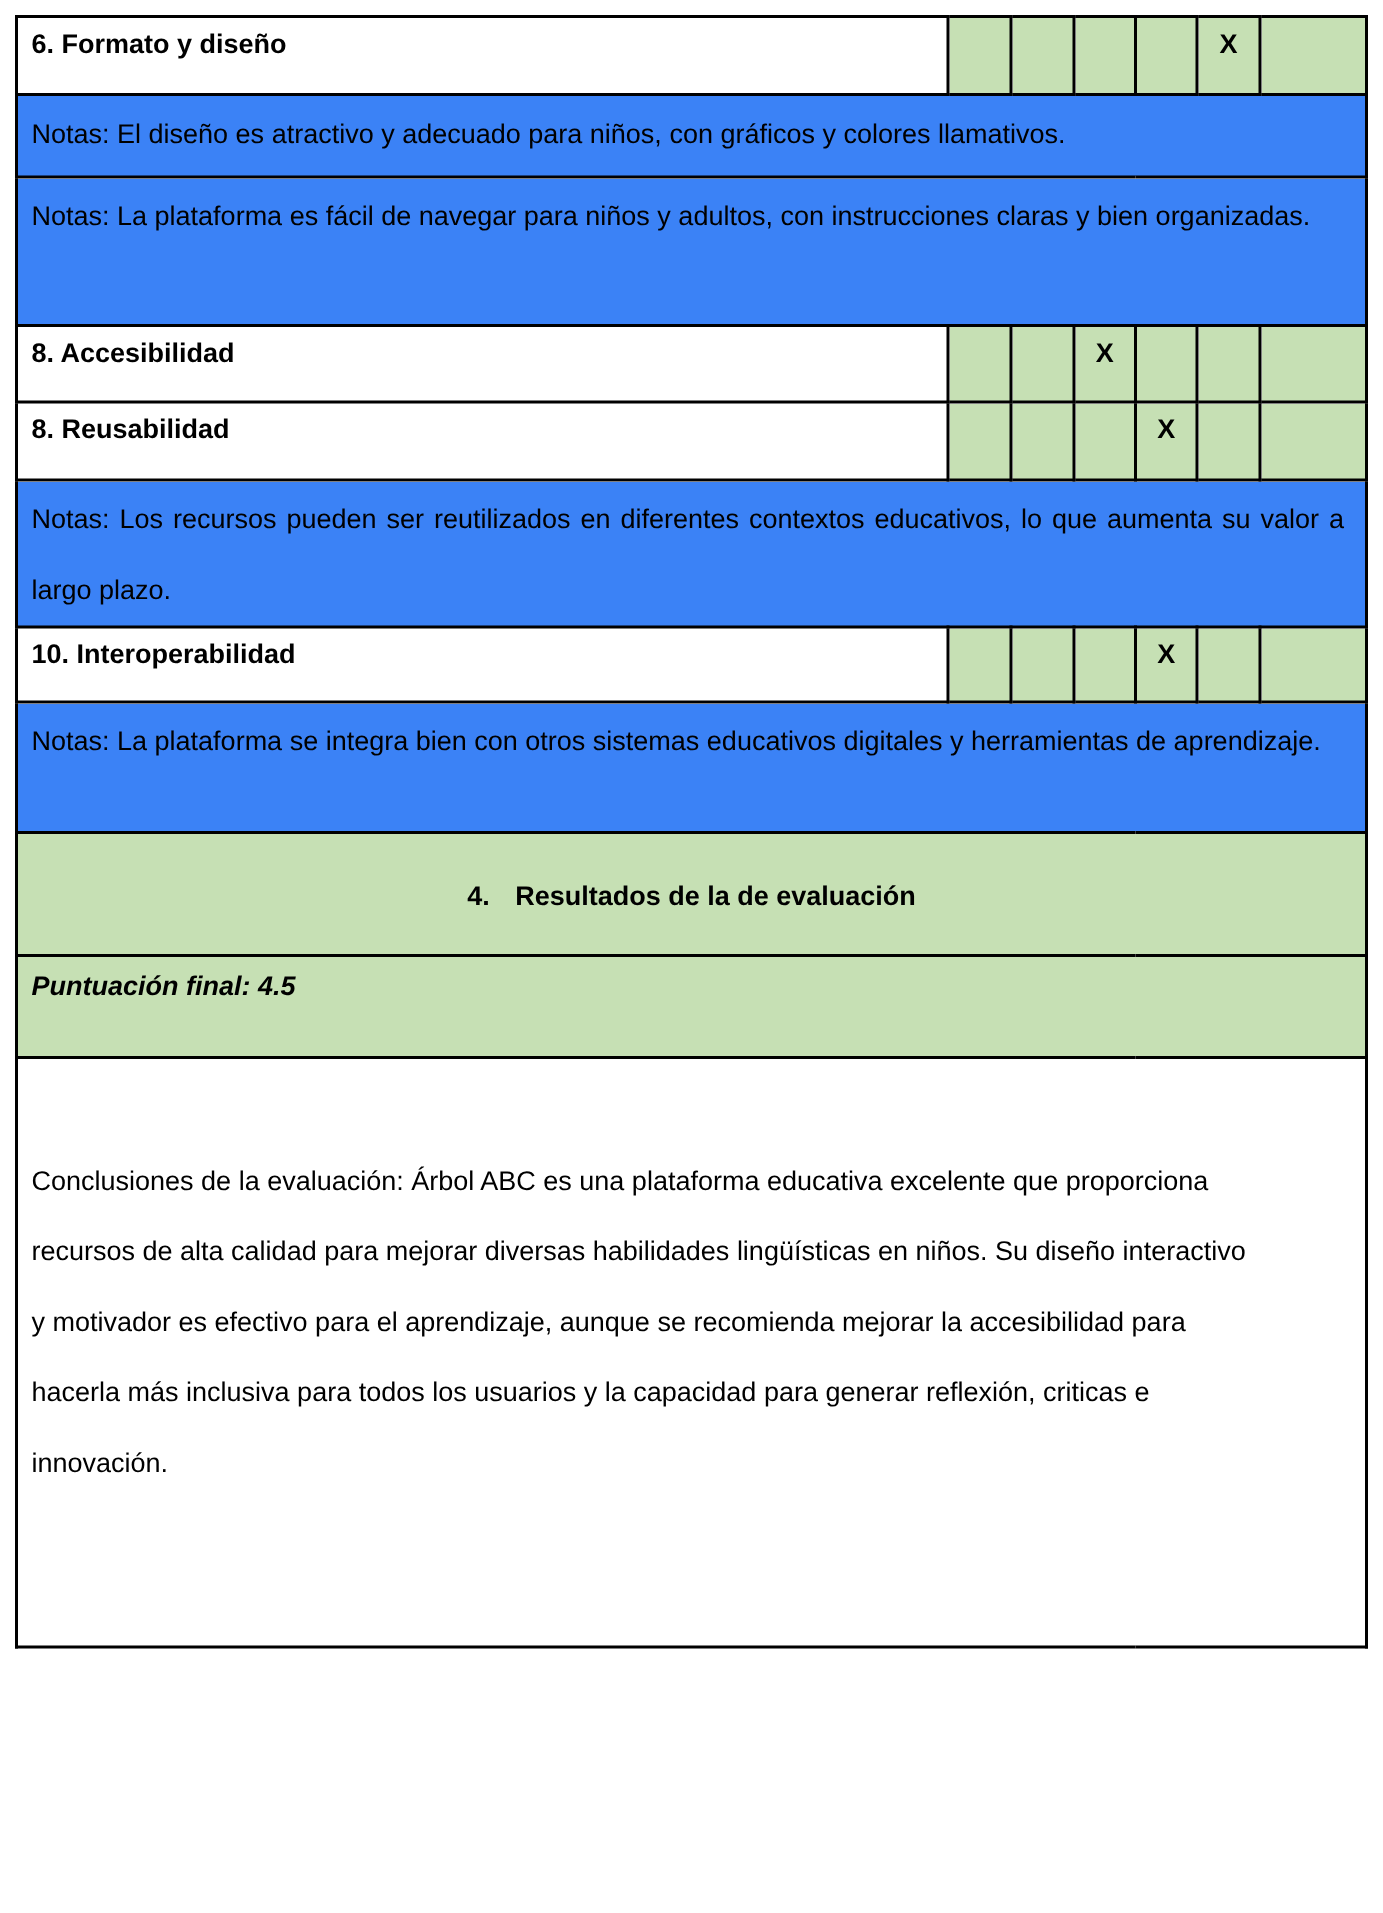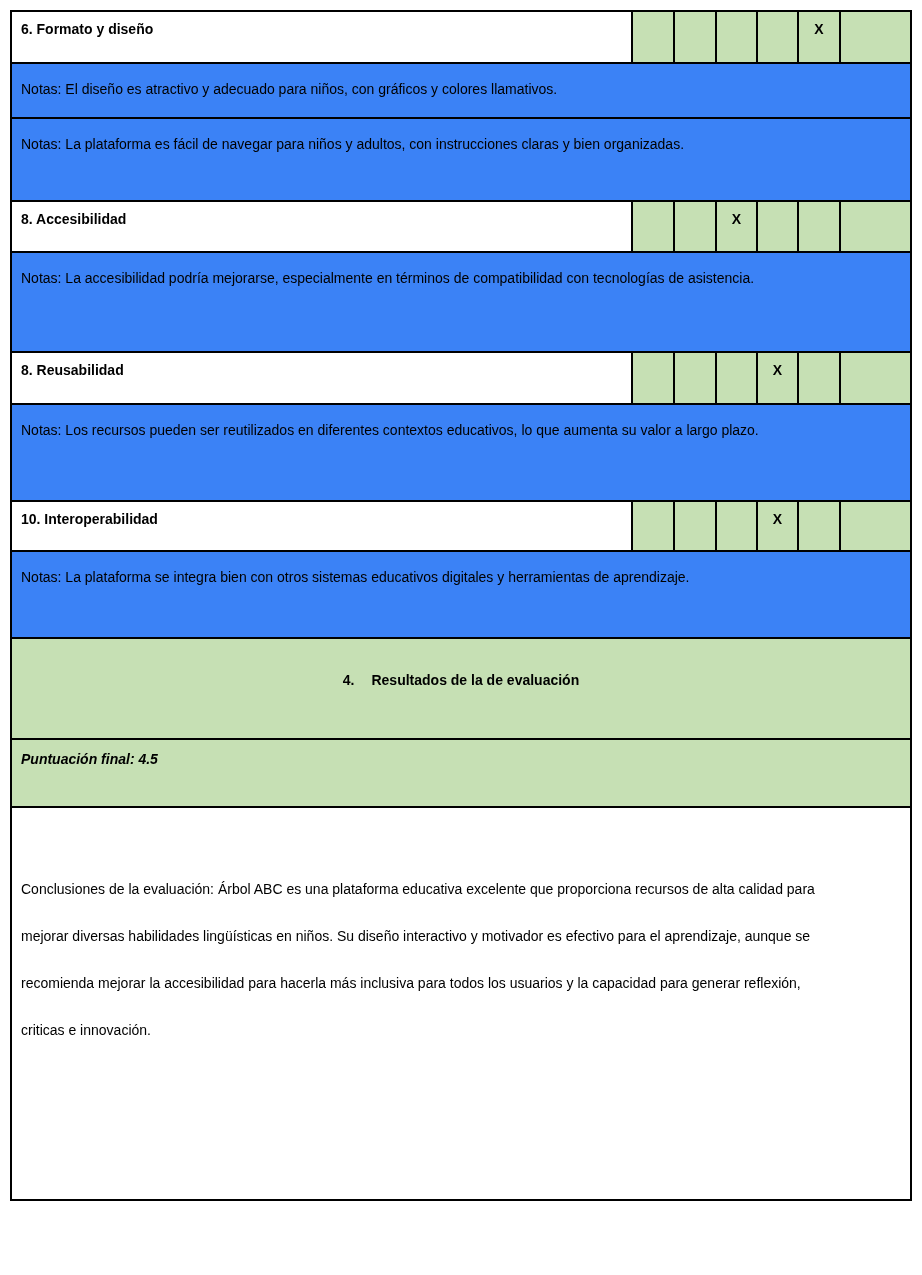--- a/index.html
+++ b/index.html
@@ -25,21 +25,21 @@
     position: absolute;
     left: 10px;
     top: 10px;
     width: 900px;
     border-collapse: collapse;
     table-layout: fixed;
   }
   td {
     border: 2px solid var(--border-color);
     vertical-align: top;
-    font-size: 14px;
+    font-size: 18px;
     overflow: hidden;
   }
   td.label-cell {
     font-weight: bold;
     padding: 5px 6px 0 9px;
     line-height: 24px;
     background: #ffffff;
   }
   td.rating-cell {
     background: var(--cell-green);
@@ -98,35 +98,32 @@
         <td class="rating-cell"></td>
         <td class="rating-cell"></td>
         <td class="rating-cell"></td>
         <td class="rating-cell">X</td>
         <td class="rating-cell"></td>
       </tr>
       <tr style="height:55px">
         <td class="notes-cell" colspan="7">Notas: El diseño es atractivo y adecuado para niños, con gráficos y colores llamativos.</td>
       </tr>
 
-      <tr style="height:83px">
+      <tr style="height:99px">
         <td class="notes-cell" colspan="7">Notas: La plataforma es fácil de navegar para niños y adultos, con instrucciones claras y bien organizadas.</td>
       </tr>
 
       <tr style="height:51px">
         <td class="label-cell">8. Accesibilidad</td>
         <td class="rating-cell"></td>
         <td class="rating-cell"></td>
         <td class="rating-cell">X</td>
         <td class="rating-cell"></td>
         <td class="rating-cell"></td>
         <td class="rating-cell"></td>
-      </tr>
-      <tr style="height:100px">
-        <td class="notes-cell" colspan="7">Notas: La accesibilidad podría mejorarse, especialmente en términos de compatibilidad con tecnologías de asistencia.</td>
       </tr>
 
       <tr style="height:52px">
         <td class="label-cell">8. Reusabilidad</td>
         <td class="rating-cell"></td>
         <td class="rating-cell"></td>
         <td class="rating-cell"></td>
         <td class="rating-cell">X</td>
         <td class="rating-cell"></td>
         <td class="rating-cell"></td>
@@ -141,21 +138,21 @@
         <td class="rating-cell"></td>
         <td class="rating-cell"></td>
         <td class="rating-cell">X</td>
         <td class="rating-cell"></td>
         <td class="rating-cell"></td>
       </tr>
       <tr style="height:87px">
         <td class="notes-cell" colspan="7">Notas: La plataforma se integra bien con otros sistemas educativos digitales y herramientas de aprendizaje.</td>
       </tr>
 
-      <tr style="height:101px">
+      <tr style="height:82px">
         <td class="section-header-cell" colspan="7">
           <span>4.</span><span class="section-title-gap">Resultados de la de evaluación</span>
         </td>
       </tr>
 
       <tr style="height:68px">
         <td class="score-cell" colspan="7">Puntuación final: 4.5</td>
       </tr>
 
       <tr style="height:393px">

